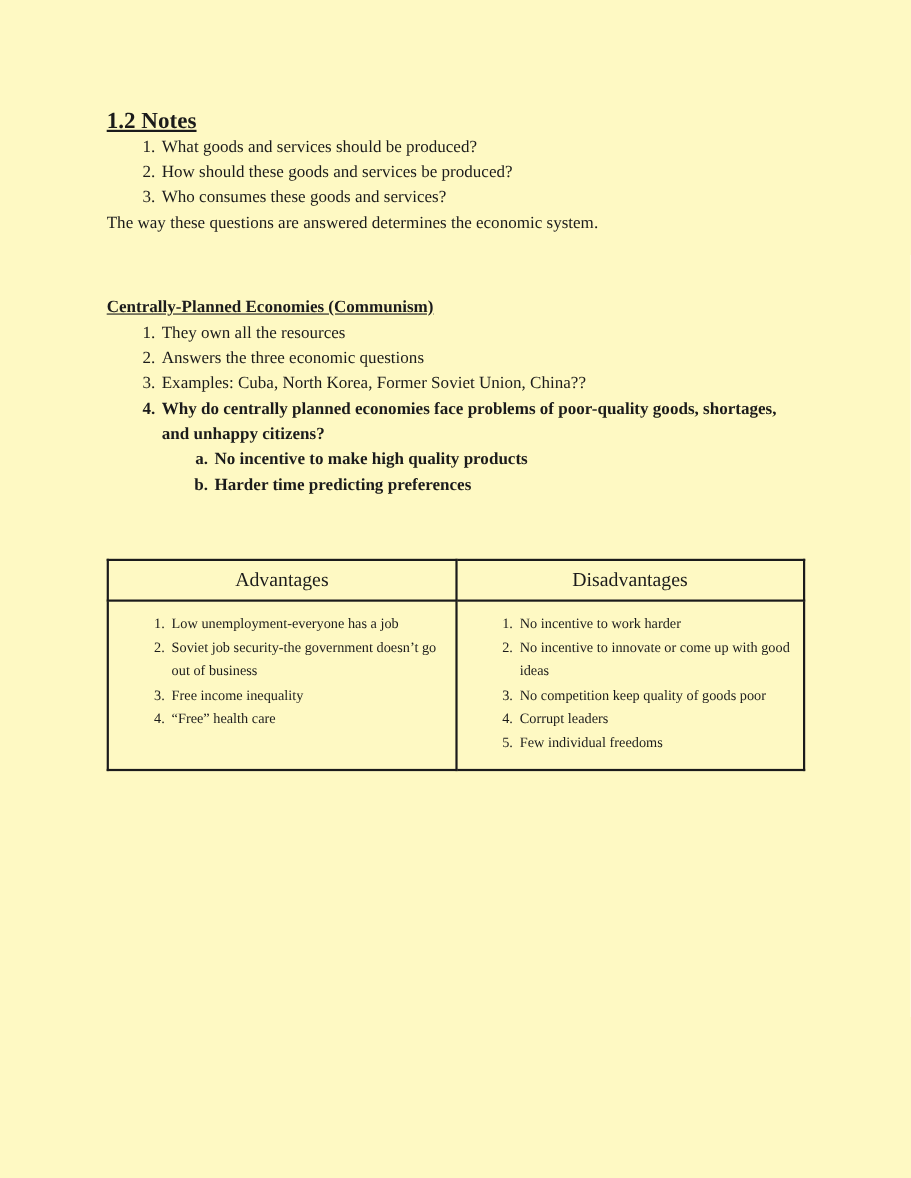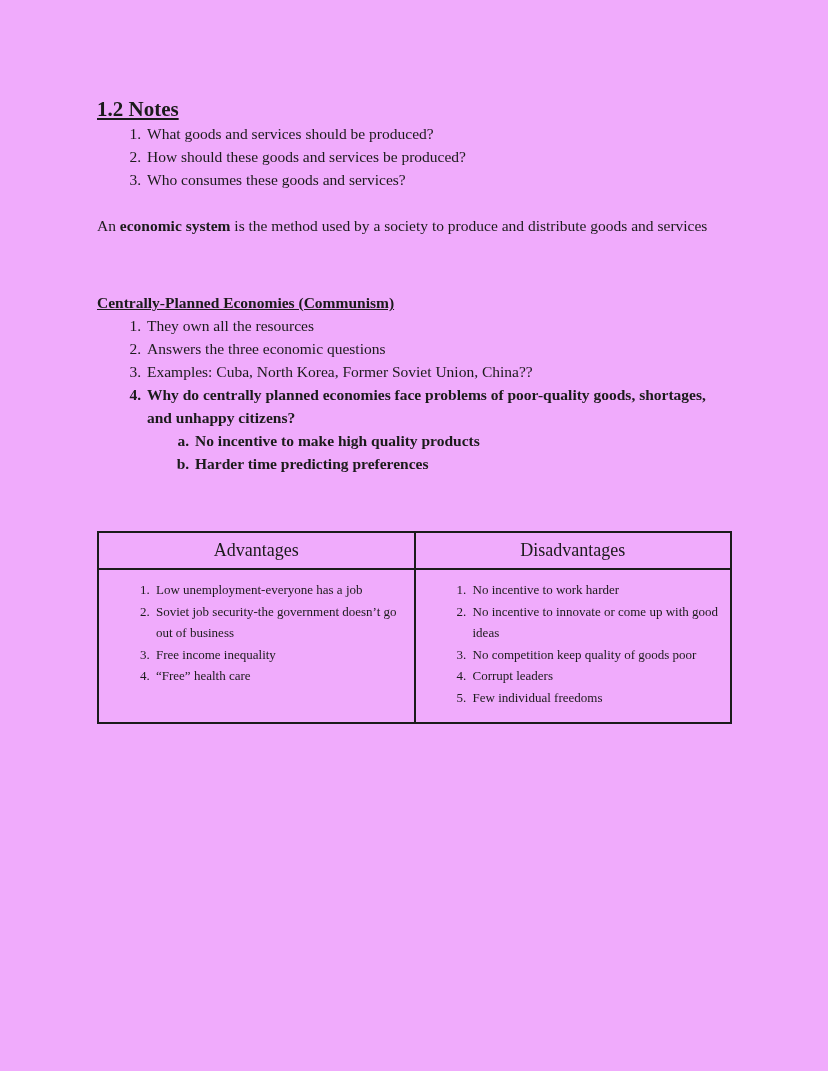--- a/index.html
+++ b/index.html
@@ -5,21 +5,21 @@
   * { box-sizing: border-box; }
   html, body {
     margin: 0;
     padding: 0;
     background: #ffffff;
   }
   .page {
     position: relative;
     width: 828px;
     height: 1071px;
-    background: #f0abfc;
+    background: #fef9c3;
     color: #1b1b1b;
     font-family: "Liberation Serif", "DejaVu Serif", serif;
     font-size: 15.5px;
     line-height: 23px;
     padding: 97px 97px 0 97px;
     overflow: hidden;
   }
   .doc-title {
     font-size: 21px;
     line-height: 25px;
@@ -94,22 +94,22 @@
 
   <h1 class="doc-title">1.2 Notes</h1>
 
 
   <ol class="doc-list">
       <li>What goods and services should be produced?</li>
       <li>How should these goods and services be produced?</li>
       <li>Who consumes these goods and services?</li>
     </ol>
 
+  <p class="plain-par">The way these questions are answered determines the economic system.</p>
 
-  <p class="definition-par"><span>An </span><span class="bold-inline">economic system</span><span> is the method used by a society to produce and distribute goods and services</span></p>
 
   <p class="section-heading underlined">Centrally-Planned Economies (Communism)</p>
 
   <ol class="doc-list">
       <li>They own all the resources</li>
       <li>Answers the three economic questions</li>
       <li>Examples: Cuba, North Korea, Former Soviet Union, China??</li>
       <li class="bold-item">Why do centrally planned economies face problems of poor-quality goods, shortages, and unhappy citizens?</li>
     </ol>
 

